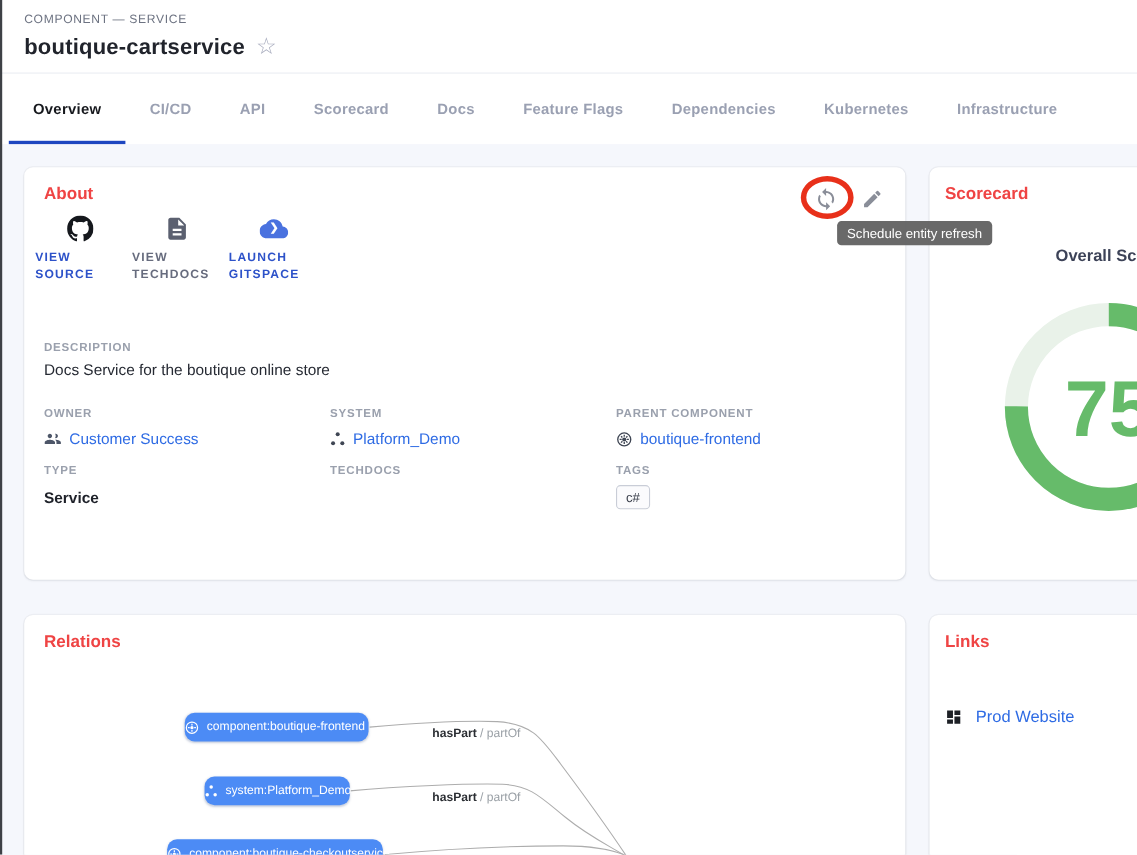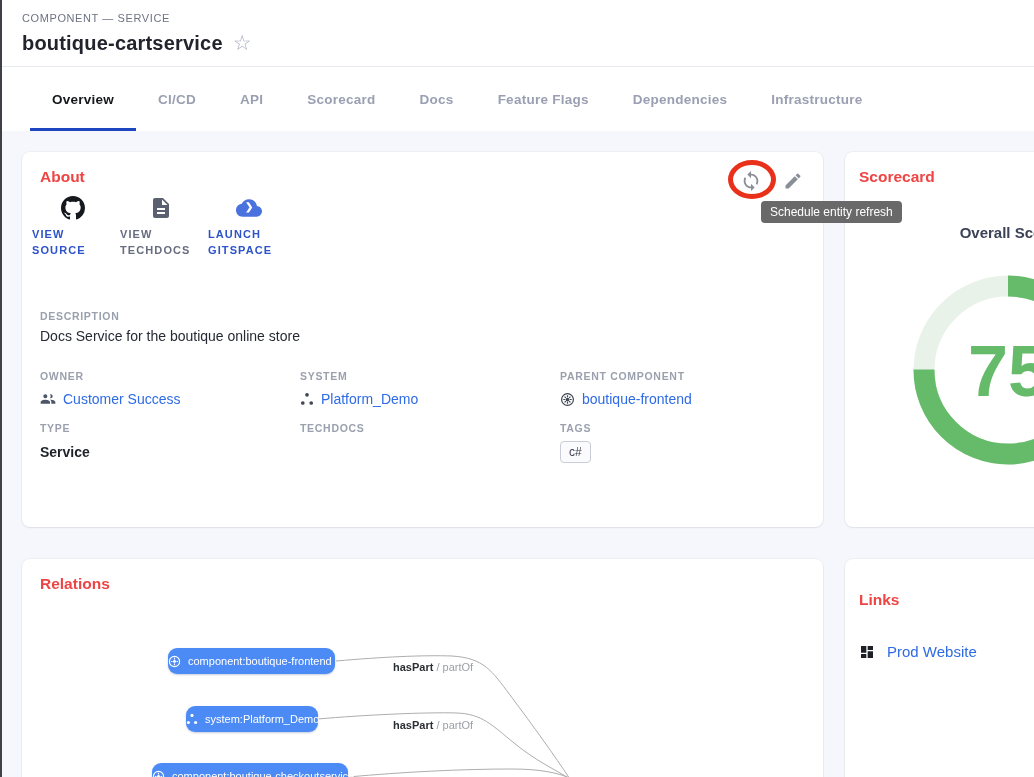--- a/index.html
+++ b/index.html
@@ -10,21 +10,21 @@
 
   
   .header { position:absolute; left:0; top:0; width:1034px; height:67px; background:#fff; border-bottom:1px solid #e7e9f0; z-index:2; }
   .eyebrow { position:absolute; left:22px; top:12px; font-size:11px; letter-spacing:.6px; color:#6d7382; }
   .title-row { position:absolute; left:22px; top:32px; display:flex; align-items:center; gap:10px; }
   .page-title { font-size:20px; font-weight:700; color:#21242c; letter-spacing:.2px; }
   .star { font-size:21px; color:#a8acbe; line-height:1; cursor:pointer; position:relative; top:-1px; }
 
   
   .tabbar { position:absolute; left:0; top:67px; width:1034px; height:64px; background:#fff; z-index:2; }
-  .tabs { display:flex; align-items:stretch; height:64px; padding-left:30px; }
+  .tabs { display:flex; align-items:stretch; height:64px; padding-left:8px; }
   .tab { position:relative; display:flex; align-items:center; padding:0 22px; font-size:13.5px; font-weight:600; letter-spacing:.25px; color:#9aa0b2; white-space:nowrap; cursor:pointer; }
   .tab.active { color:#16181d; font-weight:700; }
   .tab.active::after { content:""; position:absolute; left:0; right:0; bottom:0; height:3px; background:#1e46c0; }
 
   
   .card { position:absolute; background:#fff; border-radius:8px; box-shadow:0 1px 2px rgba(20,24,40,.07), 0 0 0 1px rgba(20,24,40,.035); }
   .card h2 { font-size:15.5px; font-weight:700; color:#ef4444; }
 
   .content { position:absolute; left:0; top:131px; width:1034px; height:646px; }
 
@@ -74,21 +74,21 @@
   .node-2 { left:164px; top:147px; width:132px; }
   .node-3 { left:130px; top:204px; width:196px; }
   .edge-label { position:absolute; font-size:11px; white-space:nowrap; }
   .edge-label b { color:#2b2e33; font-weight:700; }
   .edge-label span { color:#9aa0a6; }
   .el-1 { left:371px; top:102px; }
   .el-2 { left:371px; top:160px; }
 
   
   .card-links { left:845px; top:428px; width:360px; height:350px; }
-  .card-links h2 { position:absolute; left:14px; top:16px;margin-top:16px; }
+  .card-links h2 { position:absolute; left:14px; top:16px; }
   .link-row { position:absolute; left:14px; top:84px; display:flex; align-items:center; gap:12px; }
   .link-row a { font-size:15px; }
 
   svg { display:block; }
 </style>
 </head>
 <body>
 
 <div class="left-edge"></div>
 
@@ -102,20 +102,21 @@
 
 <div class="tabbar">
   <div class="tabs">
     <div class="tab active">Overview</div>
     <div class="tab">CI/CD</div>
     <div class="tab">API</div>
     <div class="tab">Scorecard</div>
     <div class="tab">Docs</div>
     <div class="tab">Feature Flags</div>
     <div class="tab">Dependencies</div>
+    <div class="tab">Kubernetes</div>
     <div class="tab">Infrastructure</div>
   </div>
 </div>
 
 <div class="content">
 
   <div class="card card-about">
     <h2>About</h2>
 
     <button class="icon-btn btn-refresh">

